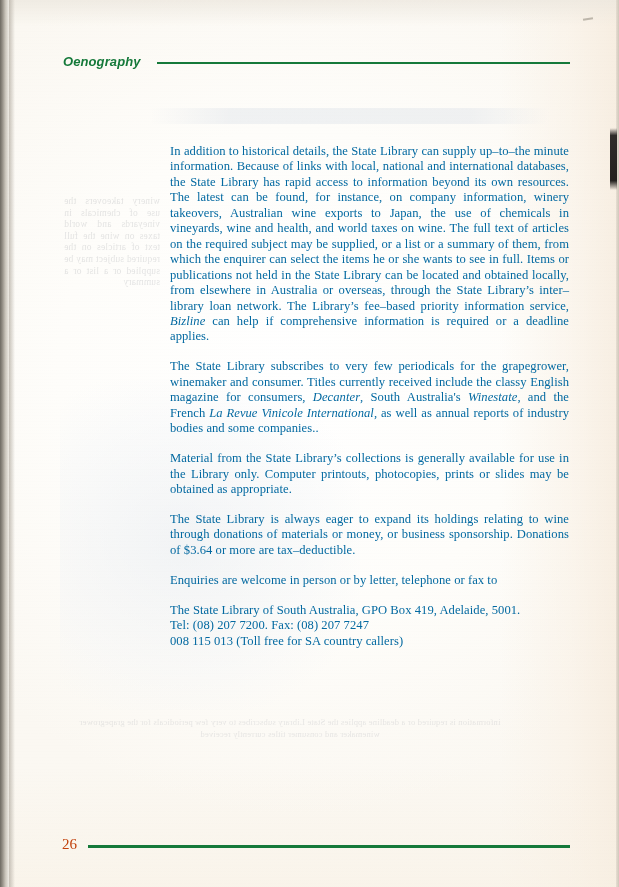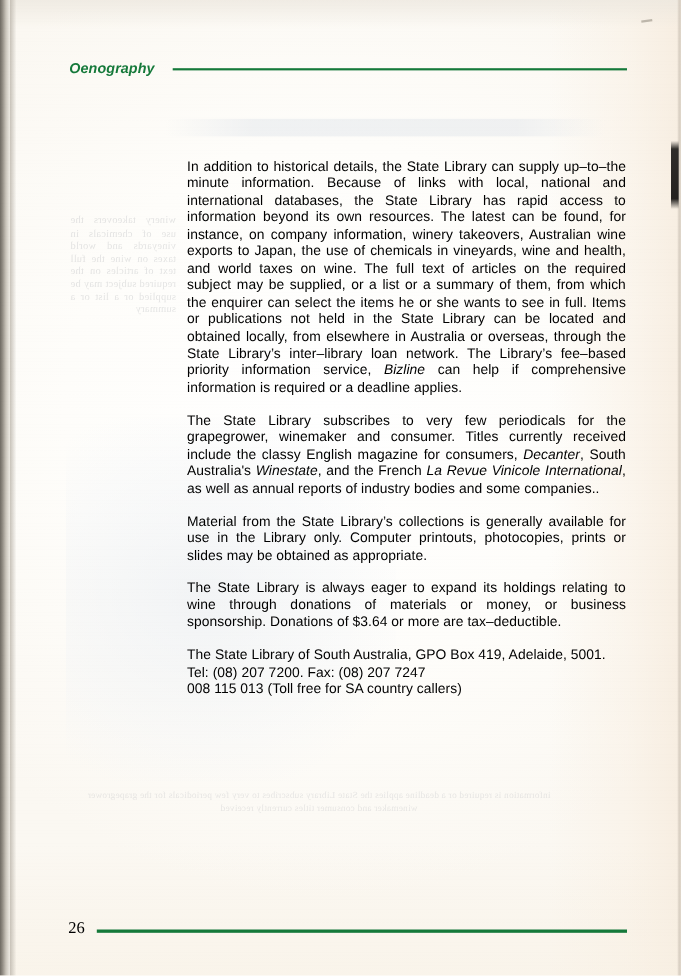--- a/index.html
+++ b/index.html
@@ -151,44 +151,44 @@
     letter-spacing: 0.15px;
   }
 
   
   .body-col {
     position: absolute;
     left: 170px; top: 144px;
     width: 399px;
   }
   .para {
-    font-family: Liberation Sans, sans-serif;
+    font-family: Liberation Serif, serif;
     font-size: 12.6px;
     line-height: 15.45px;
-    color: #000000;
+    color: #0369a1;
     text-align: justify;
     margin: 0 0 14.5px 0;
     letter-spacing: 0.05px;
   }
   .para.last-block { margin-bottom: 0; }
   .para.tight { text-align: left; }
   .para em { font-style: italic; }
 
   
   .footer {
     position: absolute;
     left: 62px; top: 836px;
     display: flex;
     align-items: center;
     width: 508px;
   }
   .folio {
     font-family: "Liberation Serif", serif;
     font-size: 15px;
-    color: #000000;
+    color: #c2410c;
     white-space: nowrap;
   }
   .footer-rule {
     flex: 1;
     height: 2.6px;
     background: #15793a;
     margin-left: 11px;
     margin-top: 4px;
   }
 
@@ -226,20 +226,21 @@
   <div class="body-col">
 
     <p class="para"><span>In addition to historical details, the State Library can supply up–to–the minute information.  Because of links with local, national and international databases, the State Library has rapid access to information beyond its own resources.  The latest can be found, for instance, on company information, winery takeovers, Australian wine exports to Japan, the use of chemicals in vineyards, wine and health, and world taxes on wine.  The full text of articles on the required subject may be supplied, or a list or a summary of them, from which the enquirer can select the items he or she wants to see in full.  Items or publications not held in the State Library can be located and obtained locally, from elsewhere in Australia or overseas, through the State Library’s inter–library loan network. The Library’s fee–based priority information service, </span><em>Bizline</em><span> can help if comprehensive information is required or a deadline applies.</span></p>
 
     <p class="para"><span>The State Library subscribes to very few periodicals for the grapegrower, winemaker and consumer.  Titles currently received include the classy English magazine for consumers, </span><em>Decanter</em><span>, South Australia's </span><em>Winestate</em><span>, and the French </span><em>La Revue Vinicole International</em><span>, as well as annual reports of industry bodies and some companies..</span></p>
 
     <p class="para">Material from the State Library’s collections is generally available for use in the Library only.  Computer printouts, photocopies, prints or slides may be obtained as appropriate.</p>
 
     <p class="para">The State Library is always eager to expand its holdings relating to wine through donations of materials or money, or business sponsorship.  Donations of $3.64 or more are tax–deductible.</p>
 
+    <p class="para tight">Enquiries are welcome in person or by letter, telephone or fax to</p>
 
     <p class="para tight last-block"><span>The State Library of South Australia, GPO Box 419, Adelaide, 5001.</span><br><span>Tel: (08) 207 7200.  Fax: (08) 207 7247</span><br><span>008 115 013 (Toll free for SA country callers)</span></p>
 
   </div>
 
   <div class="footer">
     <span class="folio">26</span>
     <span class="footer-rule"></span>
   </div>
 

